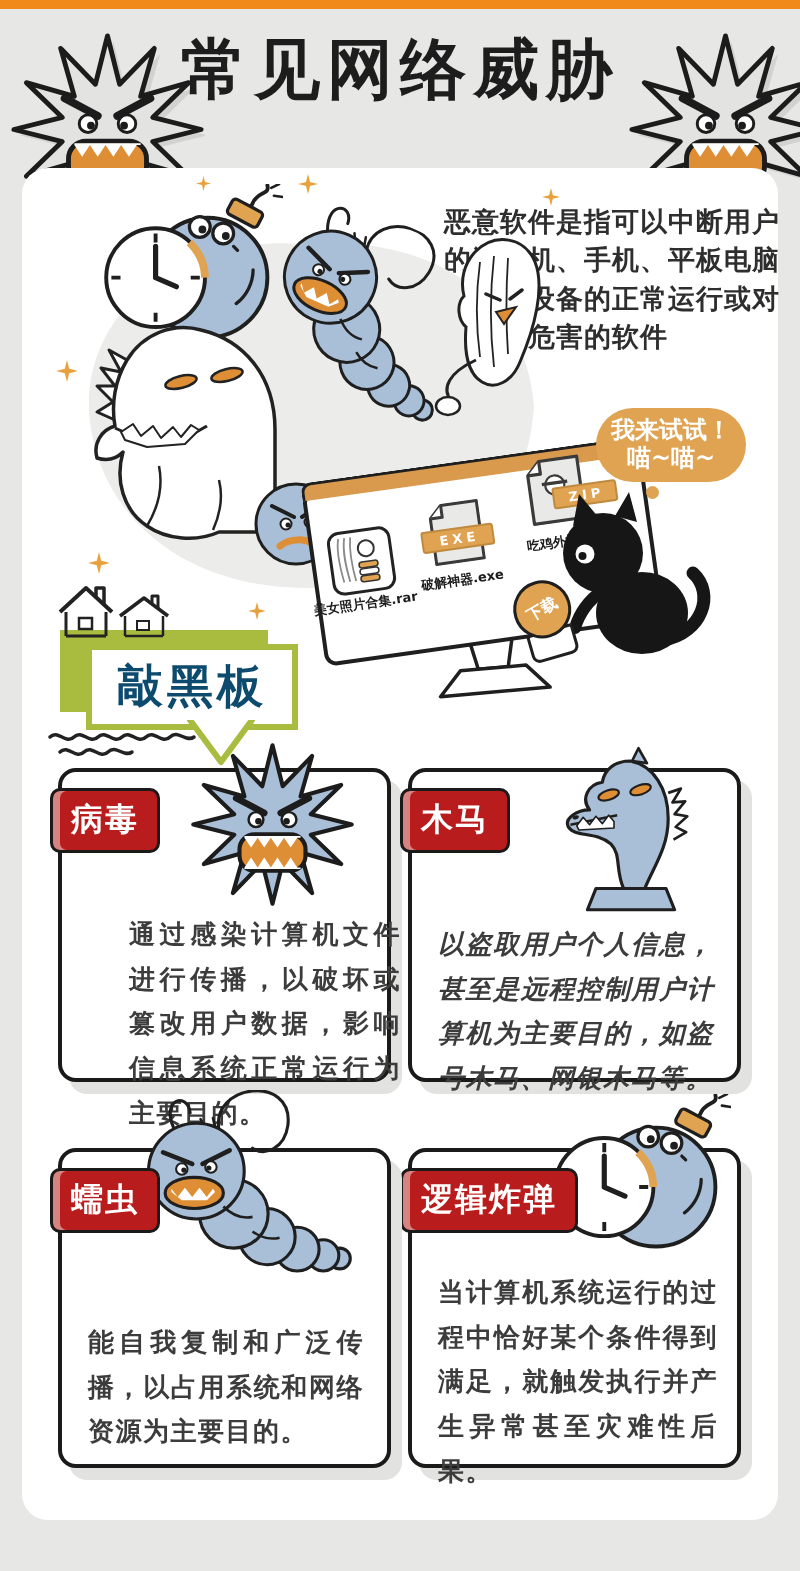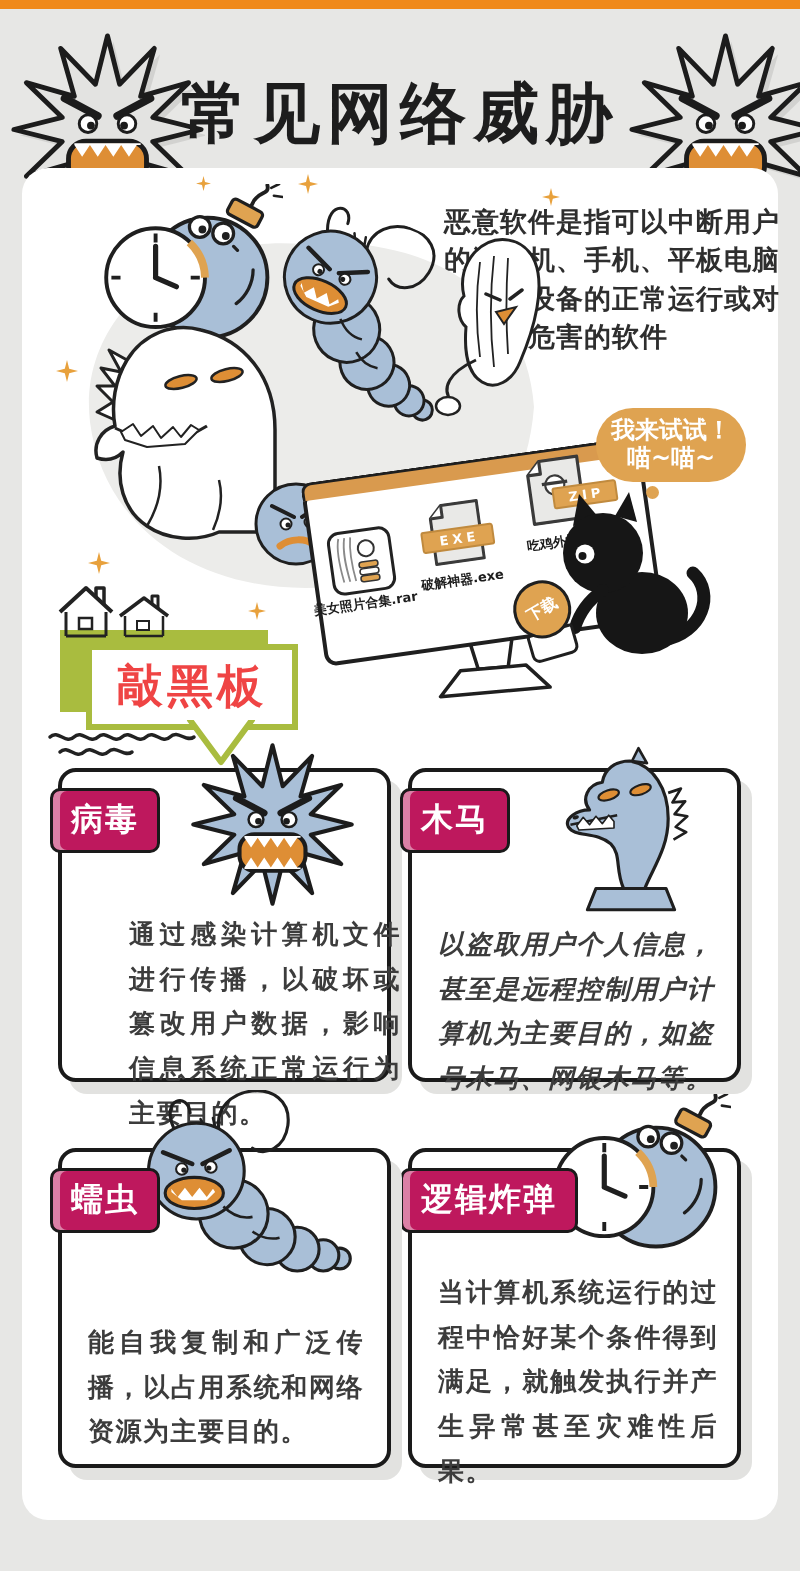--- a/index.html
+++ b/index.html
@@ -2,21 +2,21 @@
 <html><head>
 <meta charset="utf-8">
 <style>
   html,body{margin:0;padding:0;}
   body{font-family:"DejaVu Sans","Liberation Sans",sans-serif;background:#cfcfcd;}
   #page{position:relative;width:800px;height:1571px;margin:0 auto;background:#E7E7E5;overflow:hidden;}
   .abs{position:absolute;}
 
   
   #top-bar{left:0;top:0;width:800px;height:9px;background:#F0891A;}
-  #page-title{left:0;top:30px;width:800px;text-align:center;font-size:66px;font-weight:900;color:#1d1d1d;letter-spacing:7px;line-height:1.2;margin-top:44px;}
+  #page-title{left:0;top:30px;width:800px;text-align:center;font-size:66px;font-weight:900;color:#1d1d1d;letter-spacing:7px;line-height:1.2;}
   .title-virus{width:195px;height:195px;}
   #title-virus-left{left:10px;top:32px;}
   #title-virus-right{left:628px;top:32px;}
 
   
   #panel{left:22px;top:168px;width:756px;height:1352px;background:#FFFFFF;border-radius:26px;}
 
   
   #intro-text{left:444px;top:203px;width:336px;font-size:27px;font-weight:800;color:#2e2e2e;line-height:1.42;letter-spacing:1px;text-align:justify;}
 
@@ -43,27 +43,27 @@
   #download-base{position:absolute;left:9px;top:50px;width:42px;height:24px;background:#fff;border:3px solid #1f1f1f;border-radius:4px 4px 8px 8px;z-index:-1;}
 
   
   #caption-pill{left:420px;top:652px;width:326px;height:48px;background:#A9BC3F;border-radius:24px;z-index:5;
     display:flex;align-items:center;justify-content:center;color:#fff;font-size:26px;font-weight:800;letter-spacing:1px;}
 
   
   #houses{left:52px;top:578px;width:150px;height:66px;z-index:4;}
   #blackboard-back{left:60px;top:630px;width:208px;height:82px;background:#A9BC3F;z-index:3;}
   #blackboard-box{left:86px;top:644px;width:200px;height:74px;background:#fff;border:6px solid #A9BC3F;z-index:4;
-    display:flex;align-items:center;justify-content:center;font-size:46px;font-weight:900;color:#ef4444;letter-spacing:4px;}
+    display:flex;align-items:center;justify-content:center;font-size:46px;font-weight:900;color:#0c4a6e;letter-spacing:4px;}
   #blackboard-tail{left:186px;top:720px;width:70px;height:50px;z-index:5;}
   #waves{left:46px;top:728px;width:160px;height:34px;z-index:4;}
 
   
   .card{position:absolute;width:325px;background:#fff;border:4px solid #1a1a1a;border-radius:18px;box-shadow:11px 12px 0 #E2E2E0;z-index:1;}
-  .card-label{position:absolute;left:-12px;top:16px;background:#be185d;border:3px solid #1a1a1a;border-radius:10px;
+  .card-label{position:absolute;left:-12px;top:16px;background:#b91c1c;border:3px solid #1a1a1a;border-radius:10px;
     color:#fff;font-size:32px;font-weight:800;letter-spacing:2px;padding:7px 18px 8px 18px;z-index:3;
     box-shadow:inset 7px 0 0 rgba(255,255,255,.45);}
   .card-illus{position:absolute;z-index:2;}
   .card-text{position:absolute;font-size:26px;font-weight:600;color:#3c3c3c;line-height:1.72;letter-spacing:1.5px;text-align:justify;}
   #card-virus{left:58px;top:768px;height:306px;}
   #card-trojan{left:408px;top:768px;height:306px;}
   #card-worm{left:58px;top:1148px;height:312px;}
   #card-bomb{left:408px;top:1148px;height:312px;}
   #card-virus .card-illus{left:128px;top:-30px;width:165px;height:165px;}
   #card-trojan .card-illus{left:122px;top:-28px;width:160px;height:170px;}

